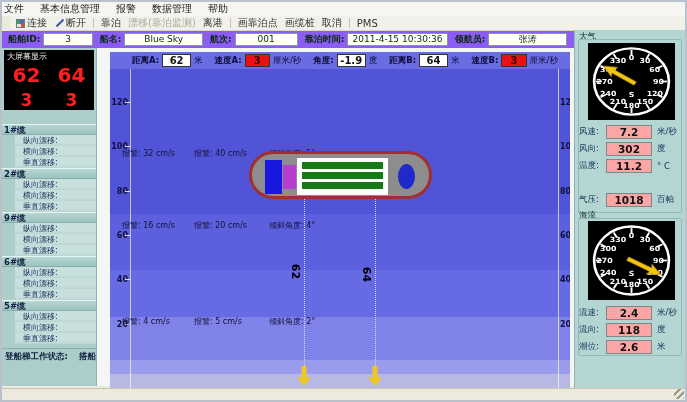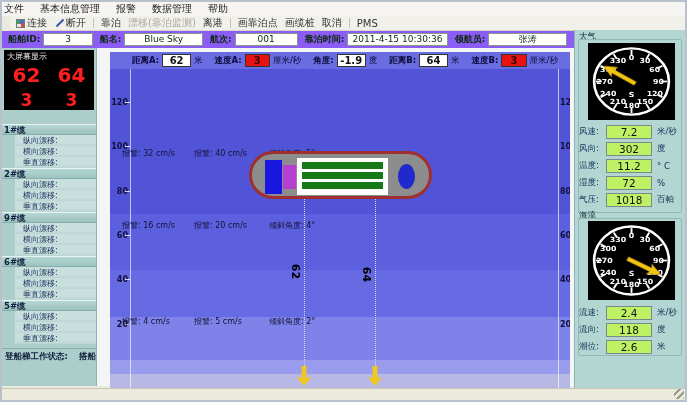--- a/index.html
+++ b/index.html
@@ -95,22 +95,22 @@
 
   
   .rpanel { position:absolute; left:572px; top:28px; right:0; bottom:2px; background:#b3d6d2;
             border-left:1px solid #8fb4b0; font-size:8.5px; color:#15305a; }
   .gtitle { position:absolute; left:4px; font-size:8.5px; color:#123; }
   .gbox { position:absolute; left:3px; right:3px; border:1px solid #93b8b5; border-radius:2px; }
   .gauge-frame { position:absolute; left:13px; width:87px; background:#000; }
   .gauge-frame svg { display:block; width:100%; height:100%; }
   .vrow { position:absolute; left:4px; right:2px; height:17px; display:flex; align-items:center; }
   .vrow .vl { width:27px; }
-  .vrow .vb { width:46px; height:14px; background:#bef264; border:1px solid #7a8a8a; text-align:center;
-              font-weight:normal; font-size:10.5px; color:#111; line-height:12px; }
+  .vrow .vb { width:46px; height:14px; background:#fca5a5; border:1px solid #7a8a8a; text-align:center;
+              font-weight:bold; font-size:10.5px; color:#111; line-height:12px; }
   .vrow .vu { margin-left:5px; }
   .gdial-n { font-size:9px; fill:#fff; text-anchor:middle; font-weight:bold; }
 
   
   .statusbar { position:absolute; left:0; bottom:0; width:100%; height:12px; background:#ece9dd;
                border-top:1px solid #c9c5b5; }
   .grip { position:absolute; right:1px; bottom:1px; width:10px; height:10px;
           background:repeating-linear-gradient(135deg, transparent 0 3px, #9a9a8a 3px 5px); }
 </style>
 </head>
@@ -342,25 +342,20 @@
     <div class="vrow" style="top:110px">
       <span class="vl">风向:</span>
         <span class="vb">302</span>
         <span class="vu">度</span>
     </div>
     <div class="vrow" style="top:127px">
       <span class="vl">温度:</span>
         <span class="vb">11.2</span>
         <span class="vu">° C</span>
     </div>
-    <div class="vrow" style="top:144px">
-      <span class="vl">湿度:</span>
-        <span class="vb">72</span>
-        <span class="vu">%</span>
-    </div>
     <div class="vrow" style="top:161px">
       <span class="vl">气压:</span>
         <span class="vb">1018</span>
         <span class="vu">百帕</span>
     </div>
 
     <div class="gtitle" style="top:180px">海流</div>
     <div class="gbox" style="top:188px; height:138px"></div>
     <div class="gauge-frame" style="top:191px; height:79px">
       <svg viewBox="0 0 100 100" preserveAspectRatio="none">

